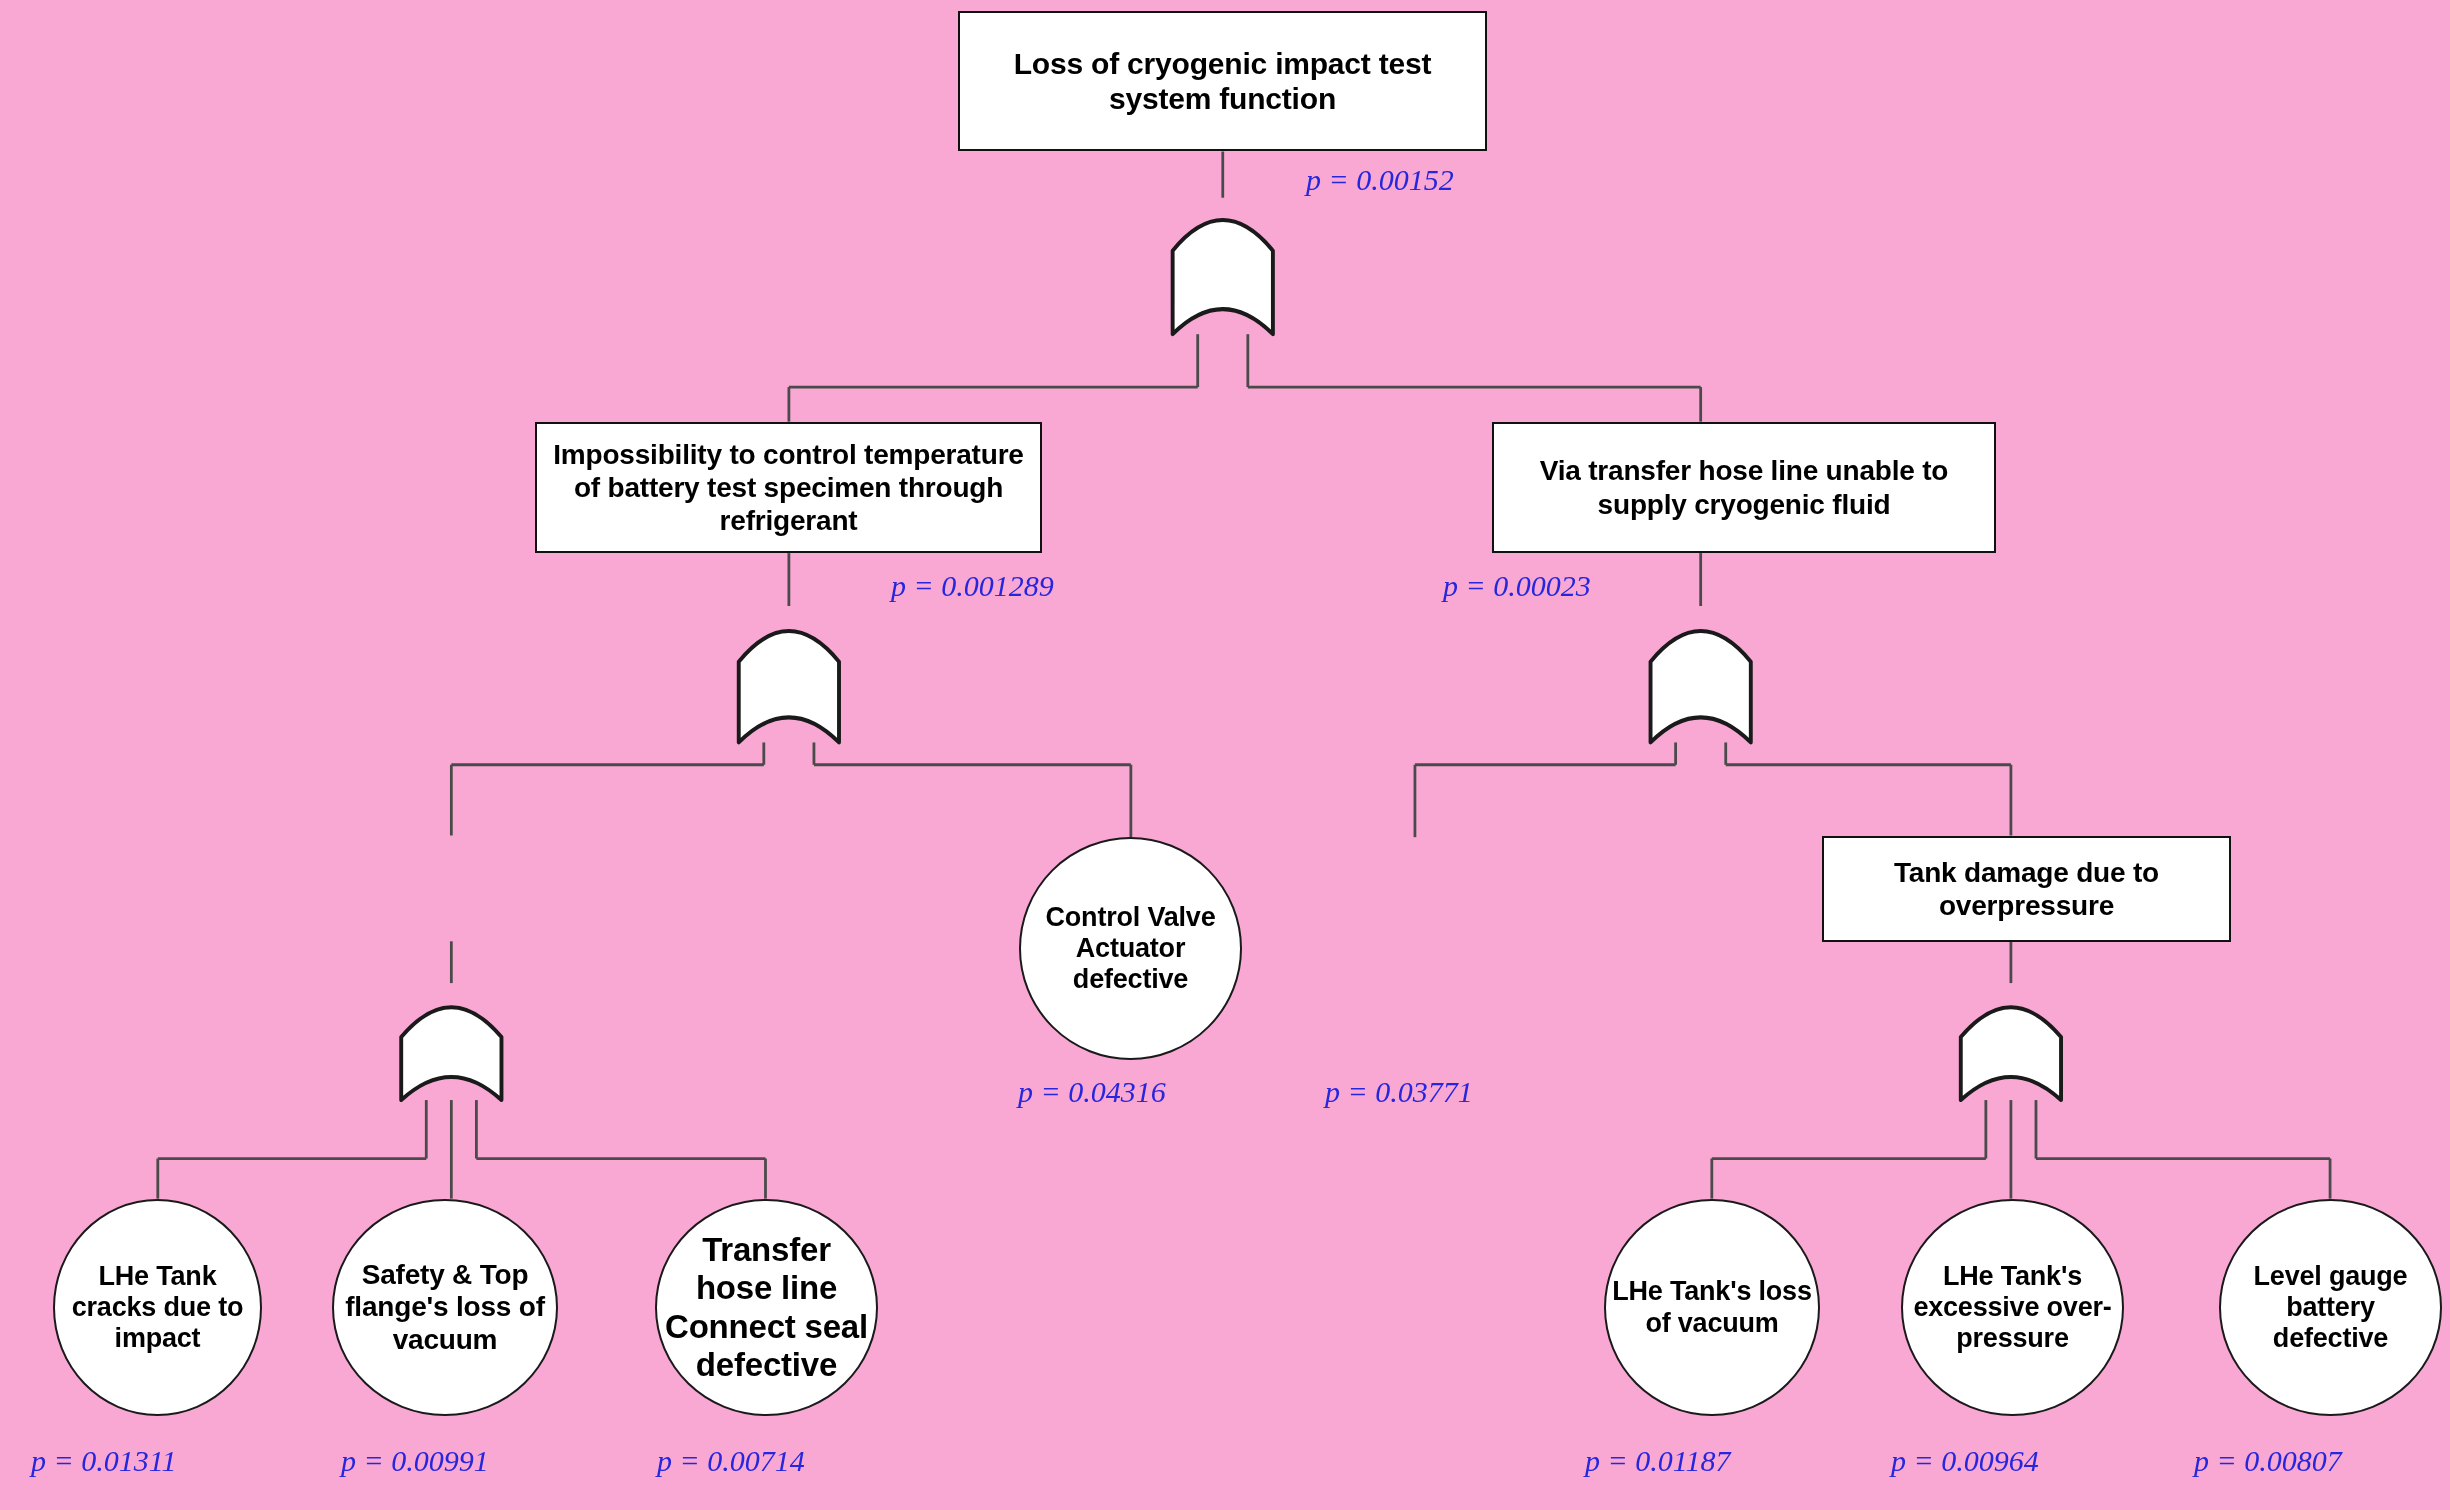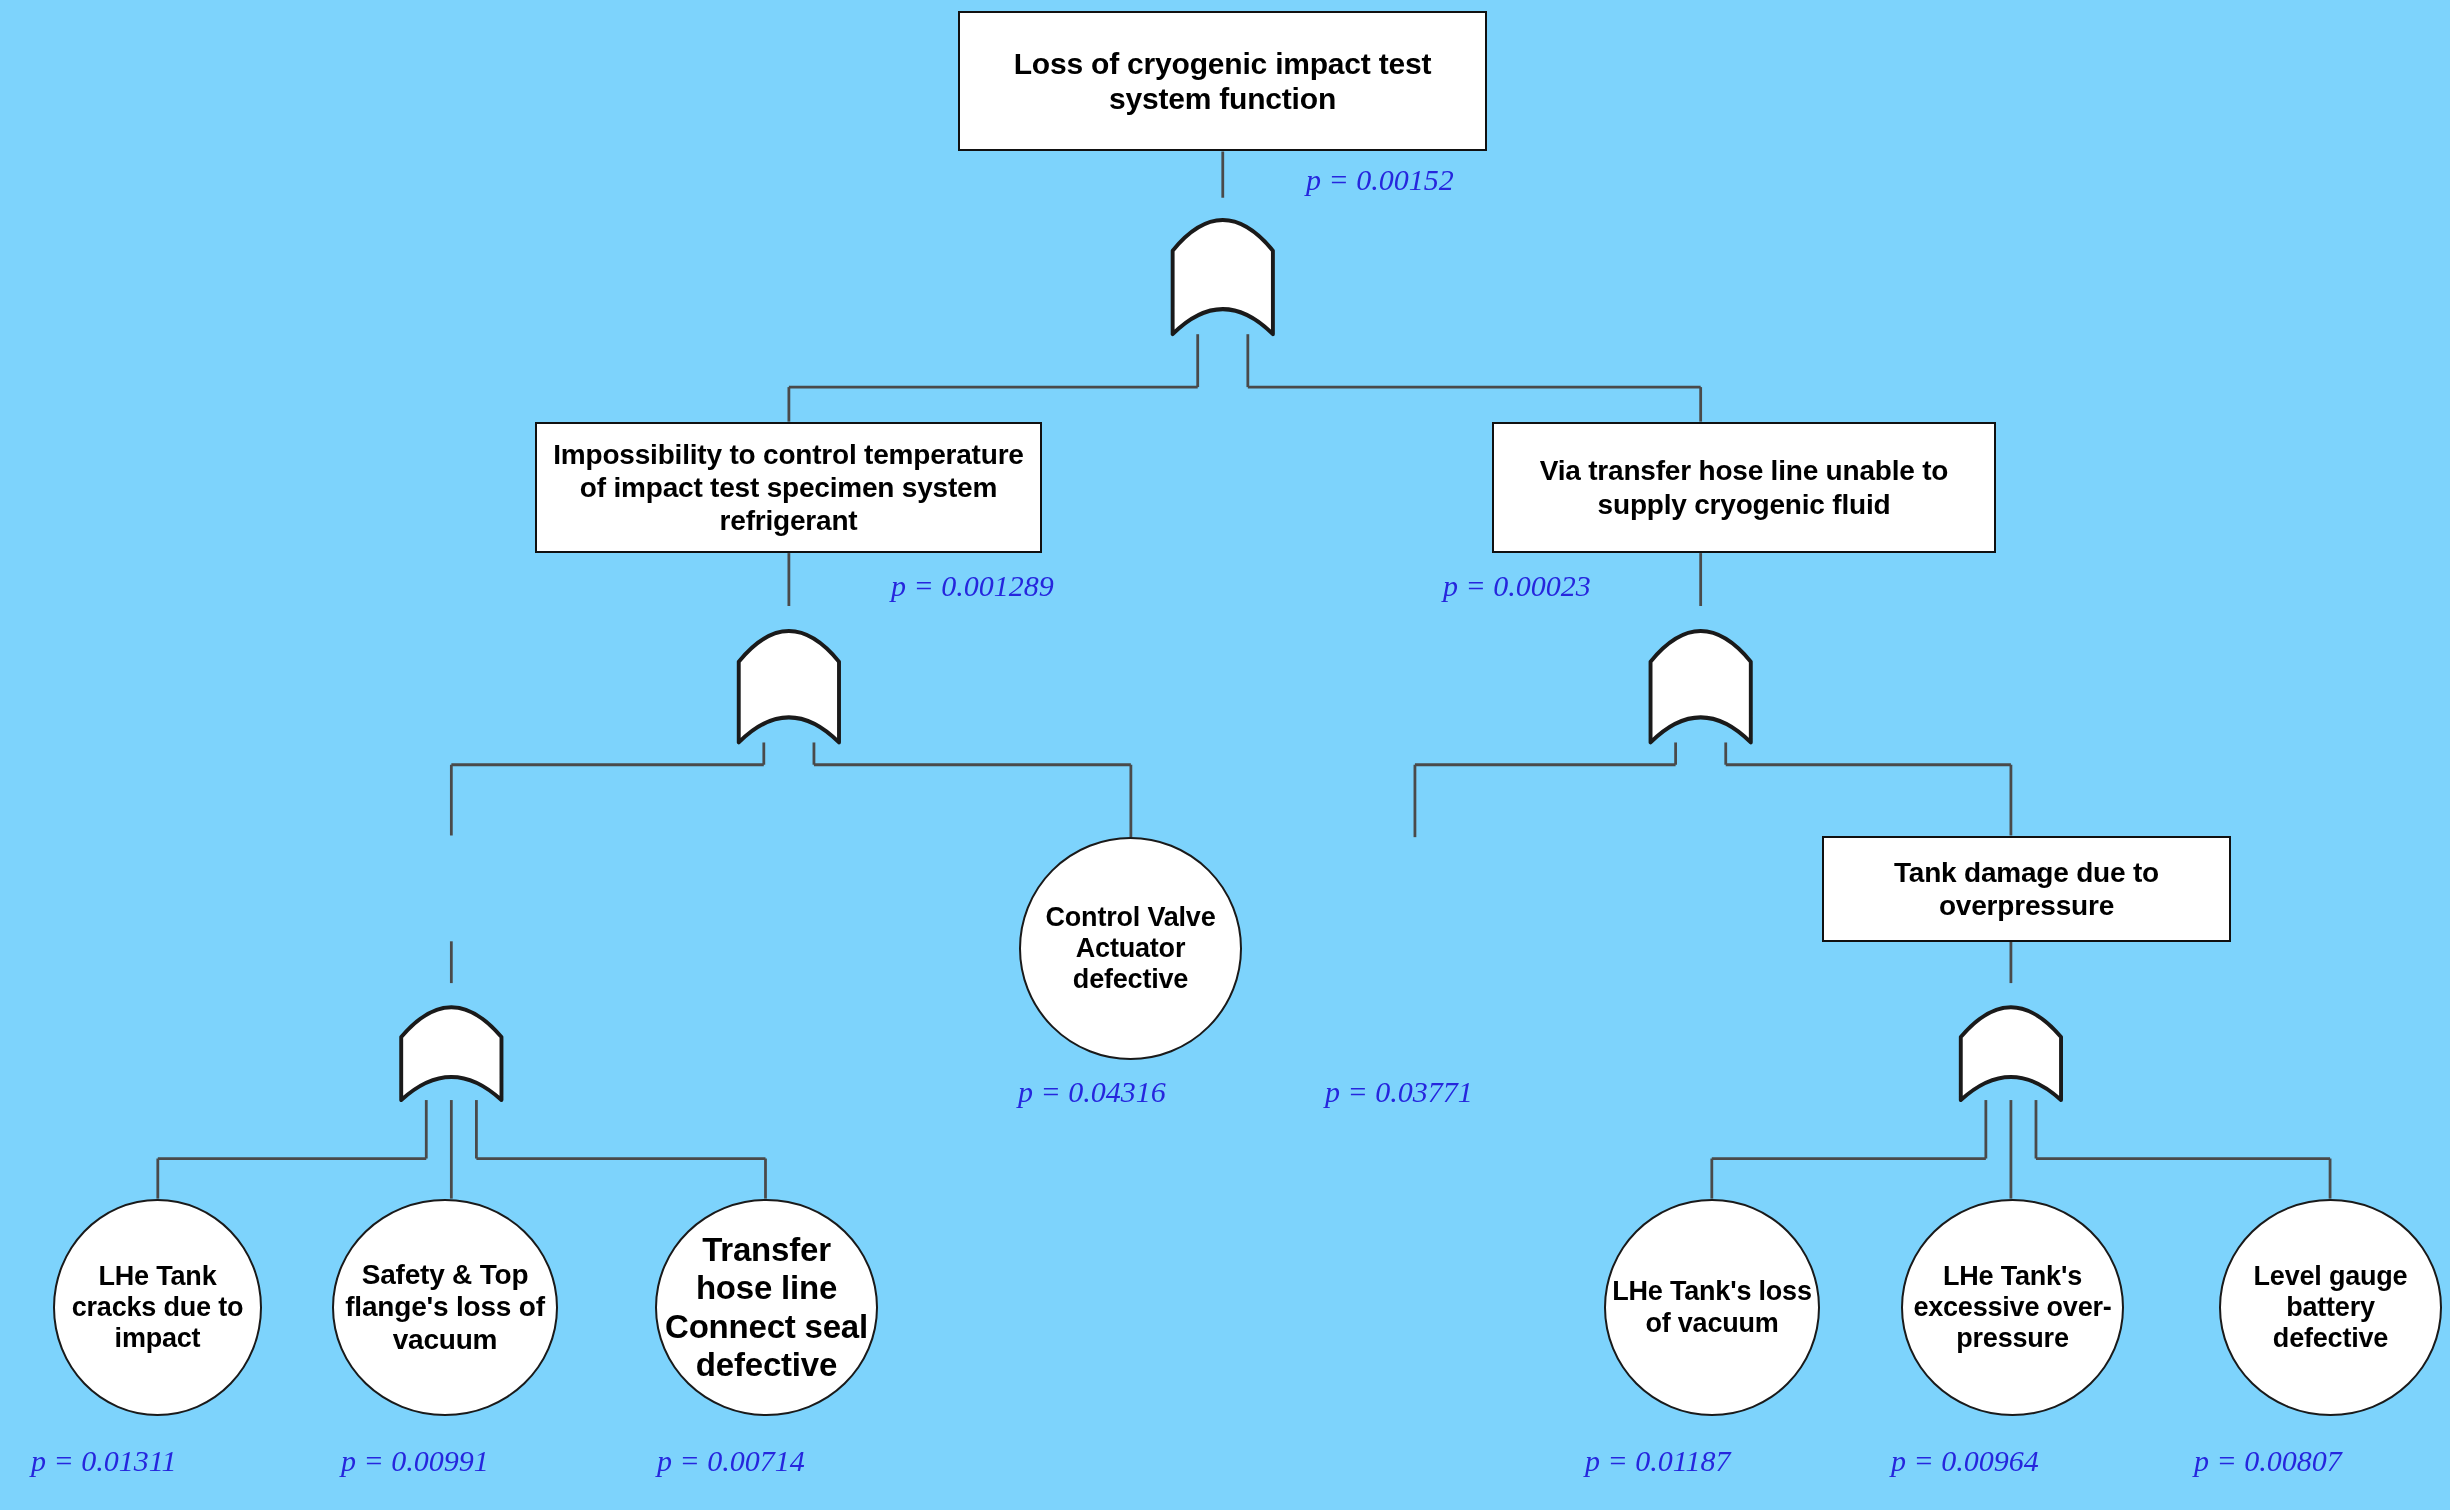--- a/index.html
+++ b/index.html
@@ -4,21 +4,21 @@
 <style>
   html, body {
     margin: 0;
     padding: 0;
     background: #ffffff;
   }
   #canvas {
     position: relative;
     width: 2450px;
     height: 1510px;
-    background: #7dd3fc;
+    background: #f9a8d4;
     overflow: hidden;
     font-family: "Liberation Sans", sans-serif;
   }
   svg#wires {
     position: absolute;
     left: 0;
     top: 0;
     width: 2450px;
     height: 1510px;
     pointer-events: none;
@@ -138,21 +138,21 @@
   </svg>
 
   <div class="node-box" style="left:958px; top:11px; width:529px; height:140px; font-size:30px;">
     <span class="txt-inner">Loss of cryogenic impact test system function</span>
   </div>
   <div class="p-label" style="left:1306px; top:163px;">
     <span class="pi">p = 0.00152</span>
   </div>
 
   <div class="node-box" style="left:535px; top:422px; width:507px; height:131px; font-size:28px;">
-    <span class="txt-inner">Impossibility to control temperature of impact test specimen system refrigerant</span>
+    <span class="txt-inner">Impossibility to control temperature of battery test specimen through refrigerant</span>
   </div>
   <div class="p-label" style="left:891px; top:569px;">
     <span class="pi">p = 0.001289</span>
   </div>
 
   <div class="node-box" style="left:1448px; top:422px; width:504px; height:131px; font-size:28px;margin-left:44px;">
     <span class="txt-inner">Via transfer hose line unable to supply cryogenic fluid</span>
   </div>
   <div class="p-label" style="left:1443px; top:569px;">
     <span class="pi">p = 0.00023</span>

